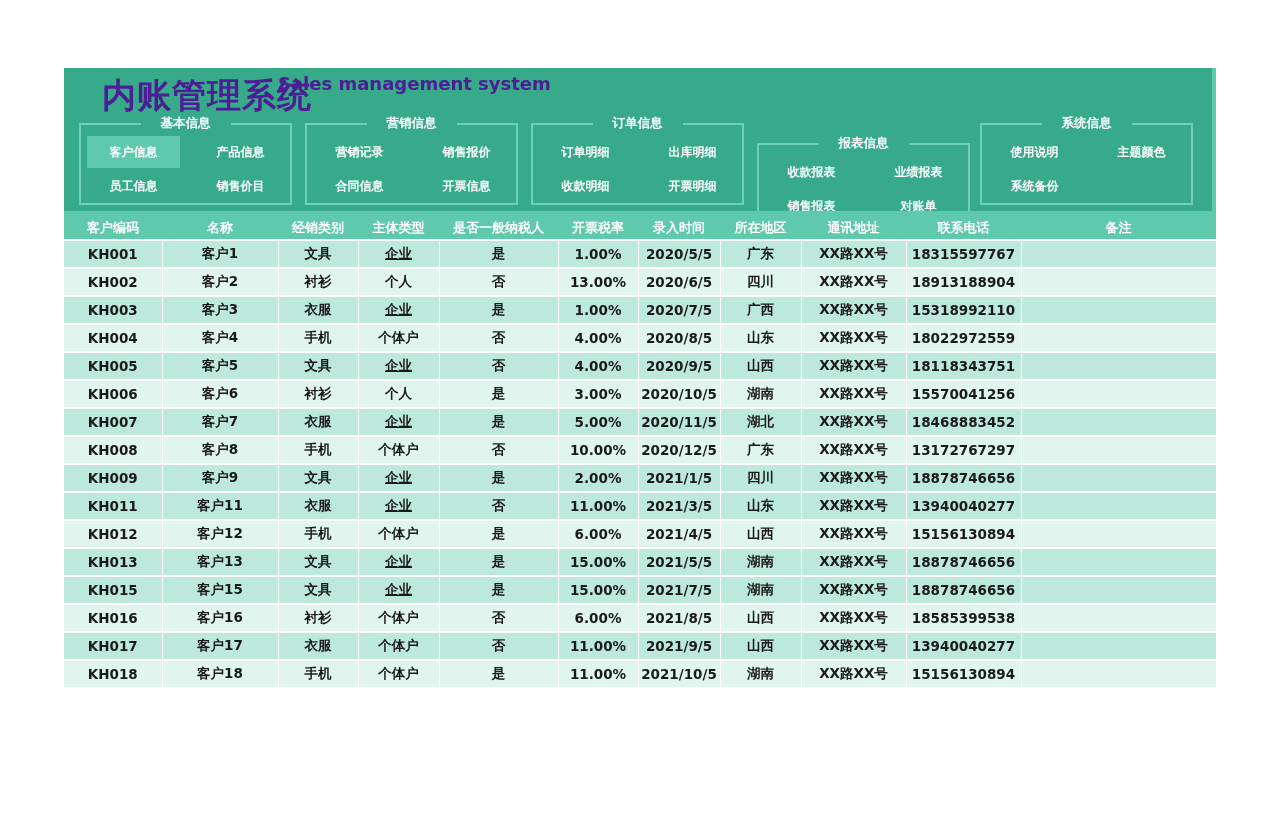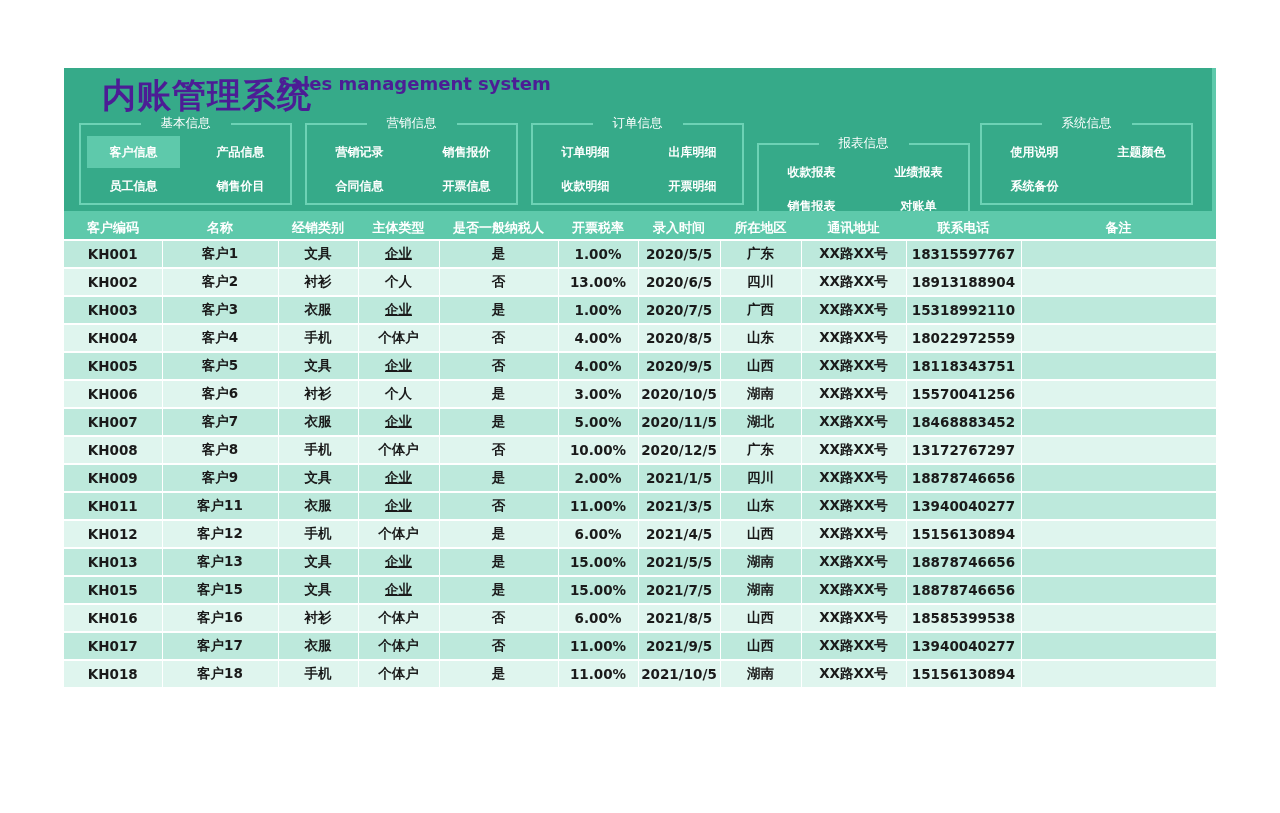--- a/index.html
+++ b/index.html
@@ -8,21 +8,21 @@
   .header-panel { position:absolute; left:64px; top:68px; width:1152px; height:143px;
                   background:#36aa89; }
   .header-panel .edge { position:absolute; right:0; top:0; width:4px; height:100%; background:#5ec9ab; }
   .app-title { position:absolute; left:10px; top:4px; color:#4c1d95; font-weight:bold;
                font-size:34px; letter-spacing:1px; line-height:46px;margin-left:28px; }
   .app-subtitle { position:absolute; left:214px; top:8px; color:#4c1d95; font-size:18px;
                   font-weight:bold; line-height:16px; }
   .group { position:absolute; top:55px; width:213px; height:82px;
            border:2px solid #6dd2b5; box-sizing:border-box; }
   .group-title { position:absolute; top:-11px; left:50%; transform:translateX(-50%);
-                 background:#36aa89; color:#fff; font-size:12.5px; font-weight:normal;
+                 background:#36aa89; color:#fff; font-size:12.5px; font-weight:bold;
                  padding:0 20px; white-space:nowrap; line-height:18px; }
   .group-item { position:absolute; width:93px; height:32px; line-height:32px; text-align:center;
                 color:#fff; font-size:12px; font-weight:bold; cursor:pointer; }
   .group-item.active { background:#5ec9ab; }
   .gi-0 { left:6px; top:11px; }
   .gi-1 { left:113px; top:11px; }
   .gi-2 { left:6px; top:45px; }
   .gi-3 { left:113px; top:45px; }
   .header-stripe { position:absolute; left:64px; top:211px; width:1152px; height:28px; background:#5ec9ab; }
   table.grid { position:absolute; left:64px; top:217px; border-collapse:collapse; table-layout:fixed; width:1152px; }

